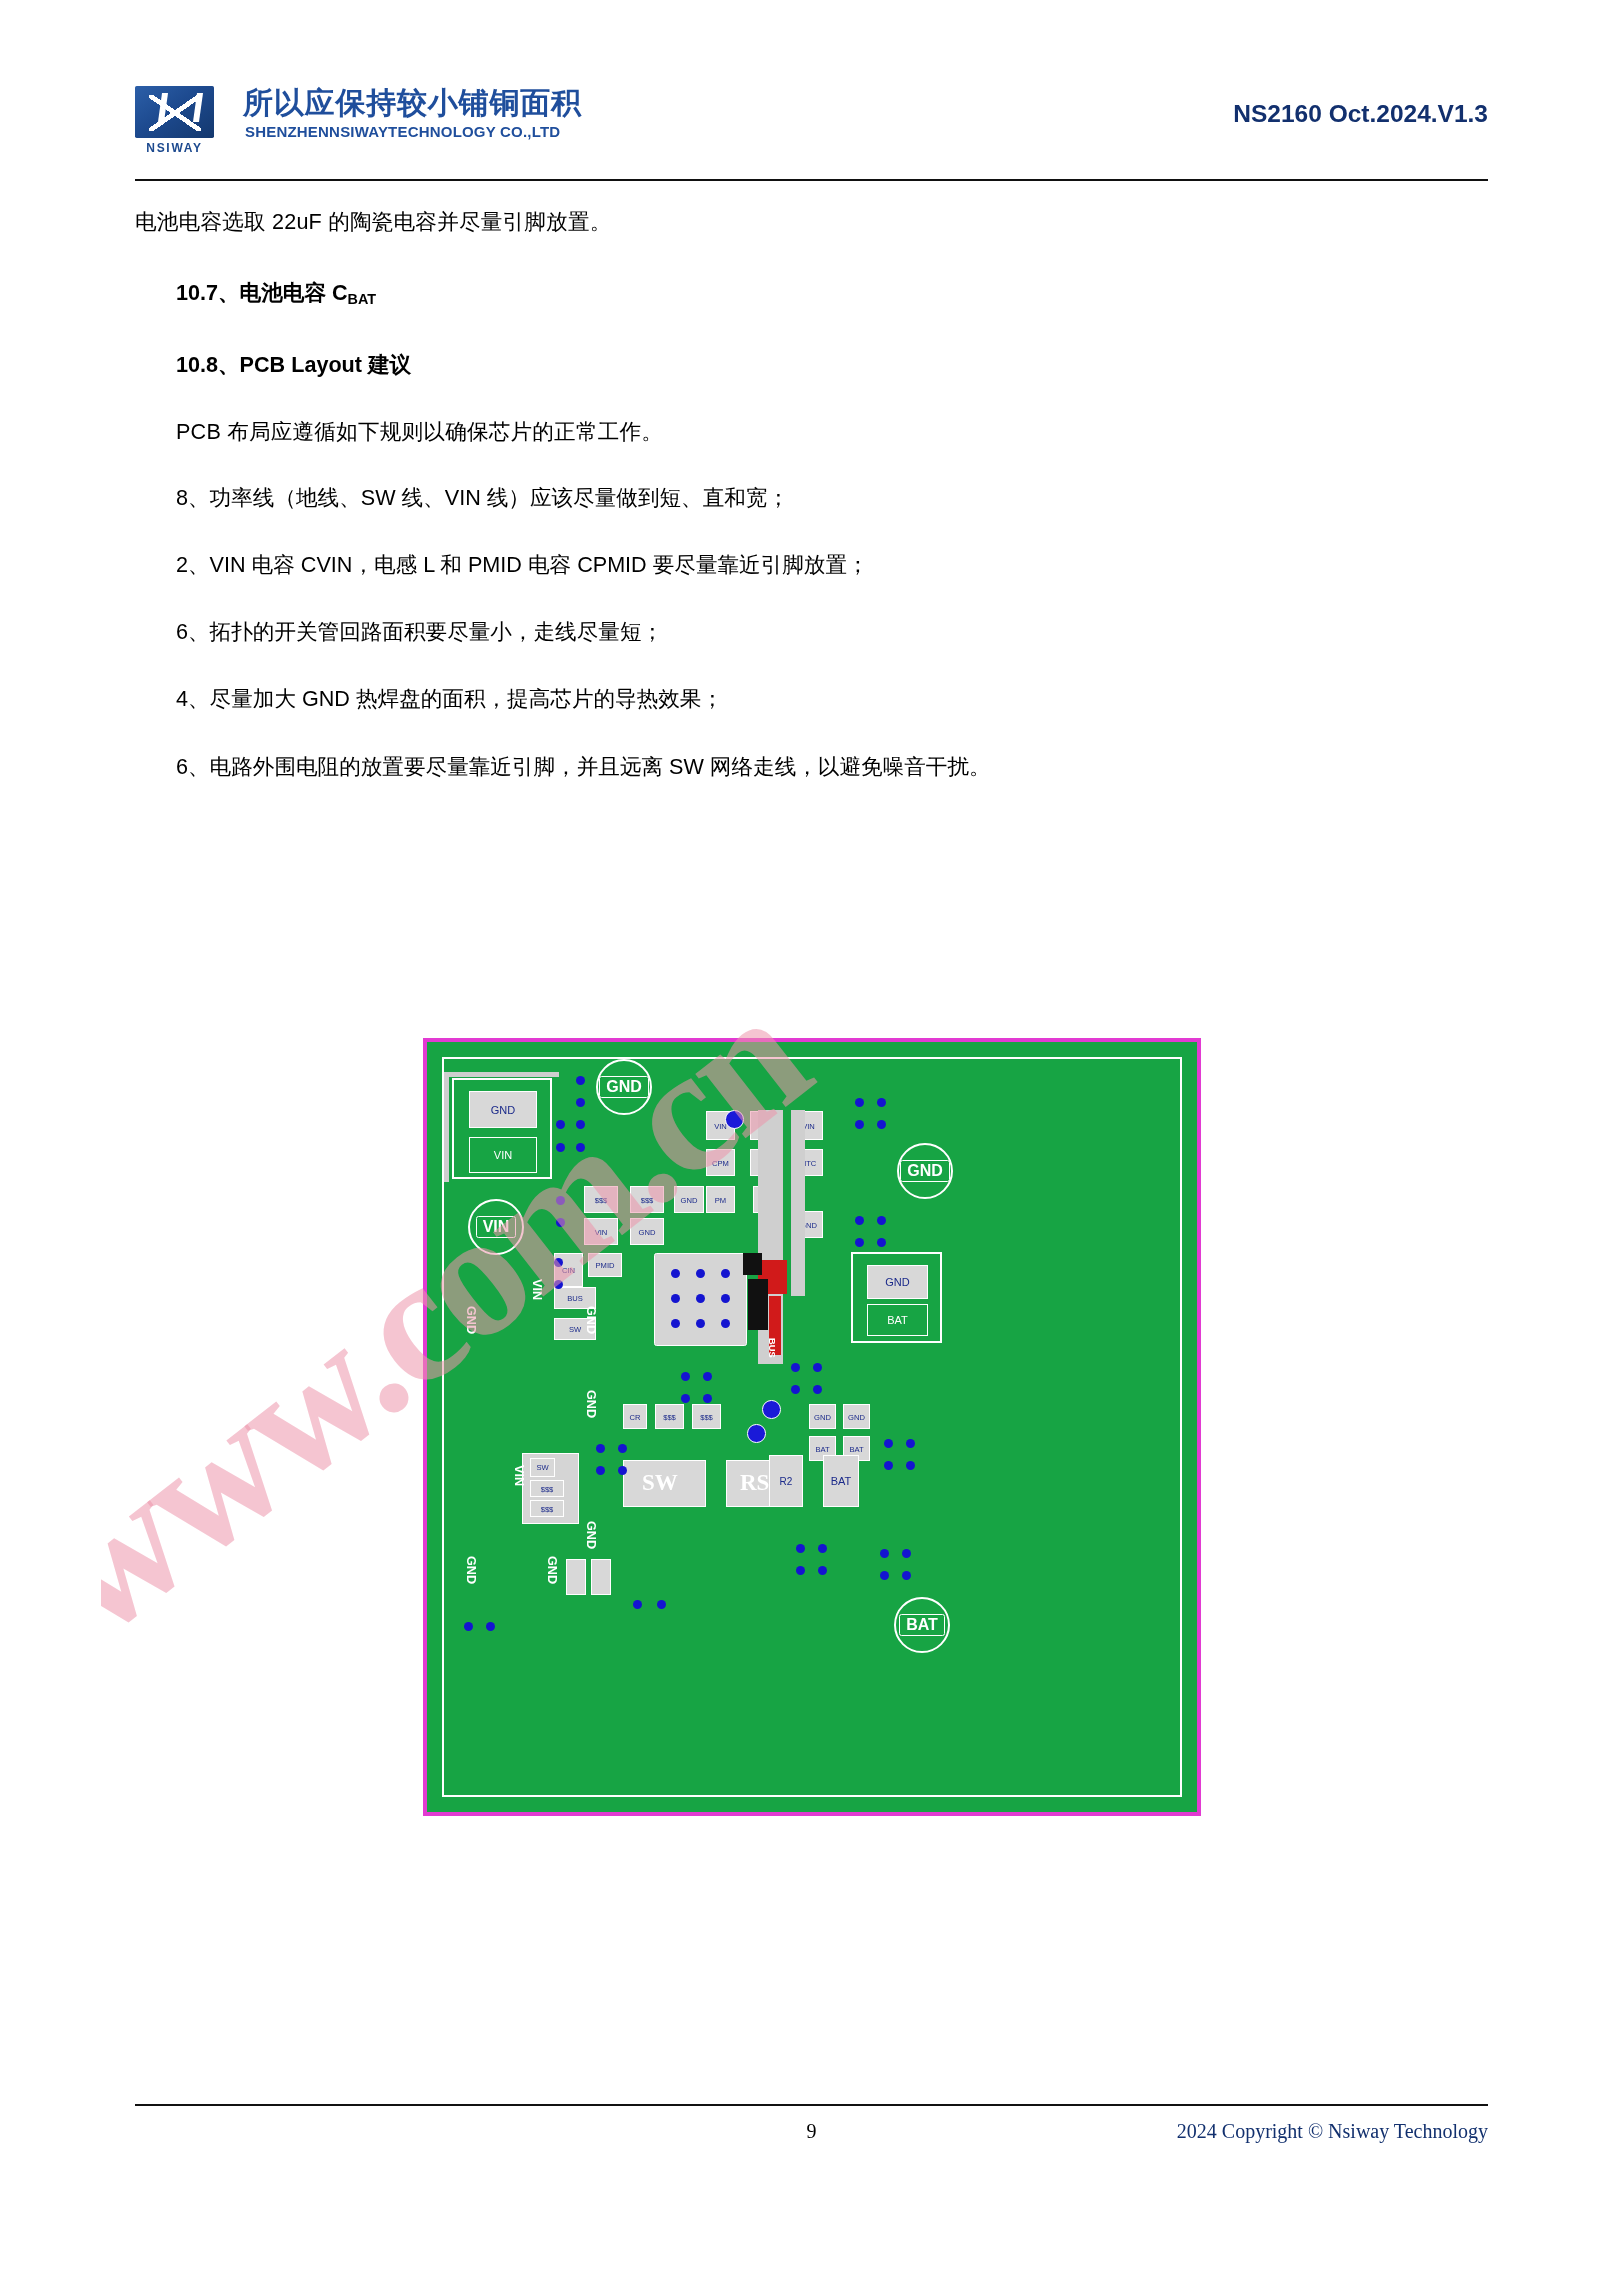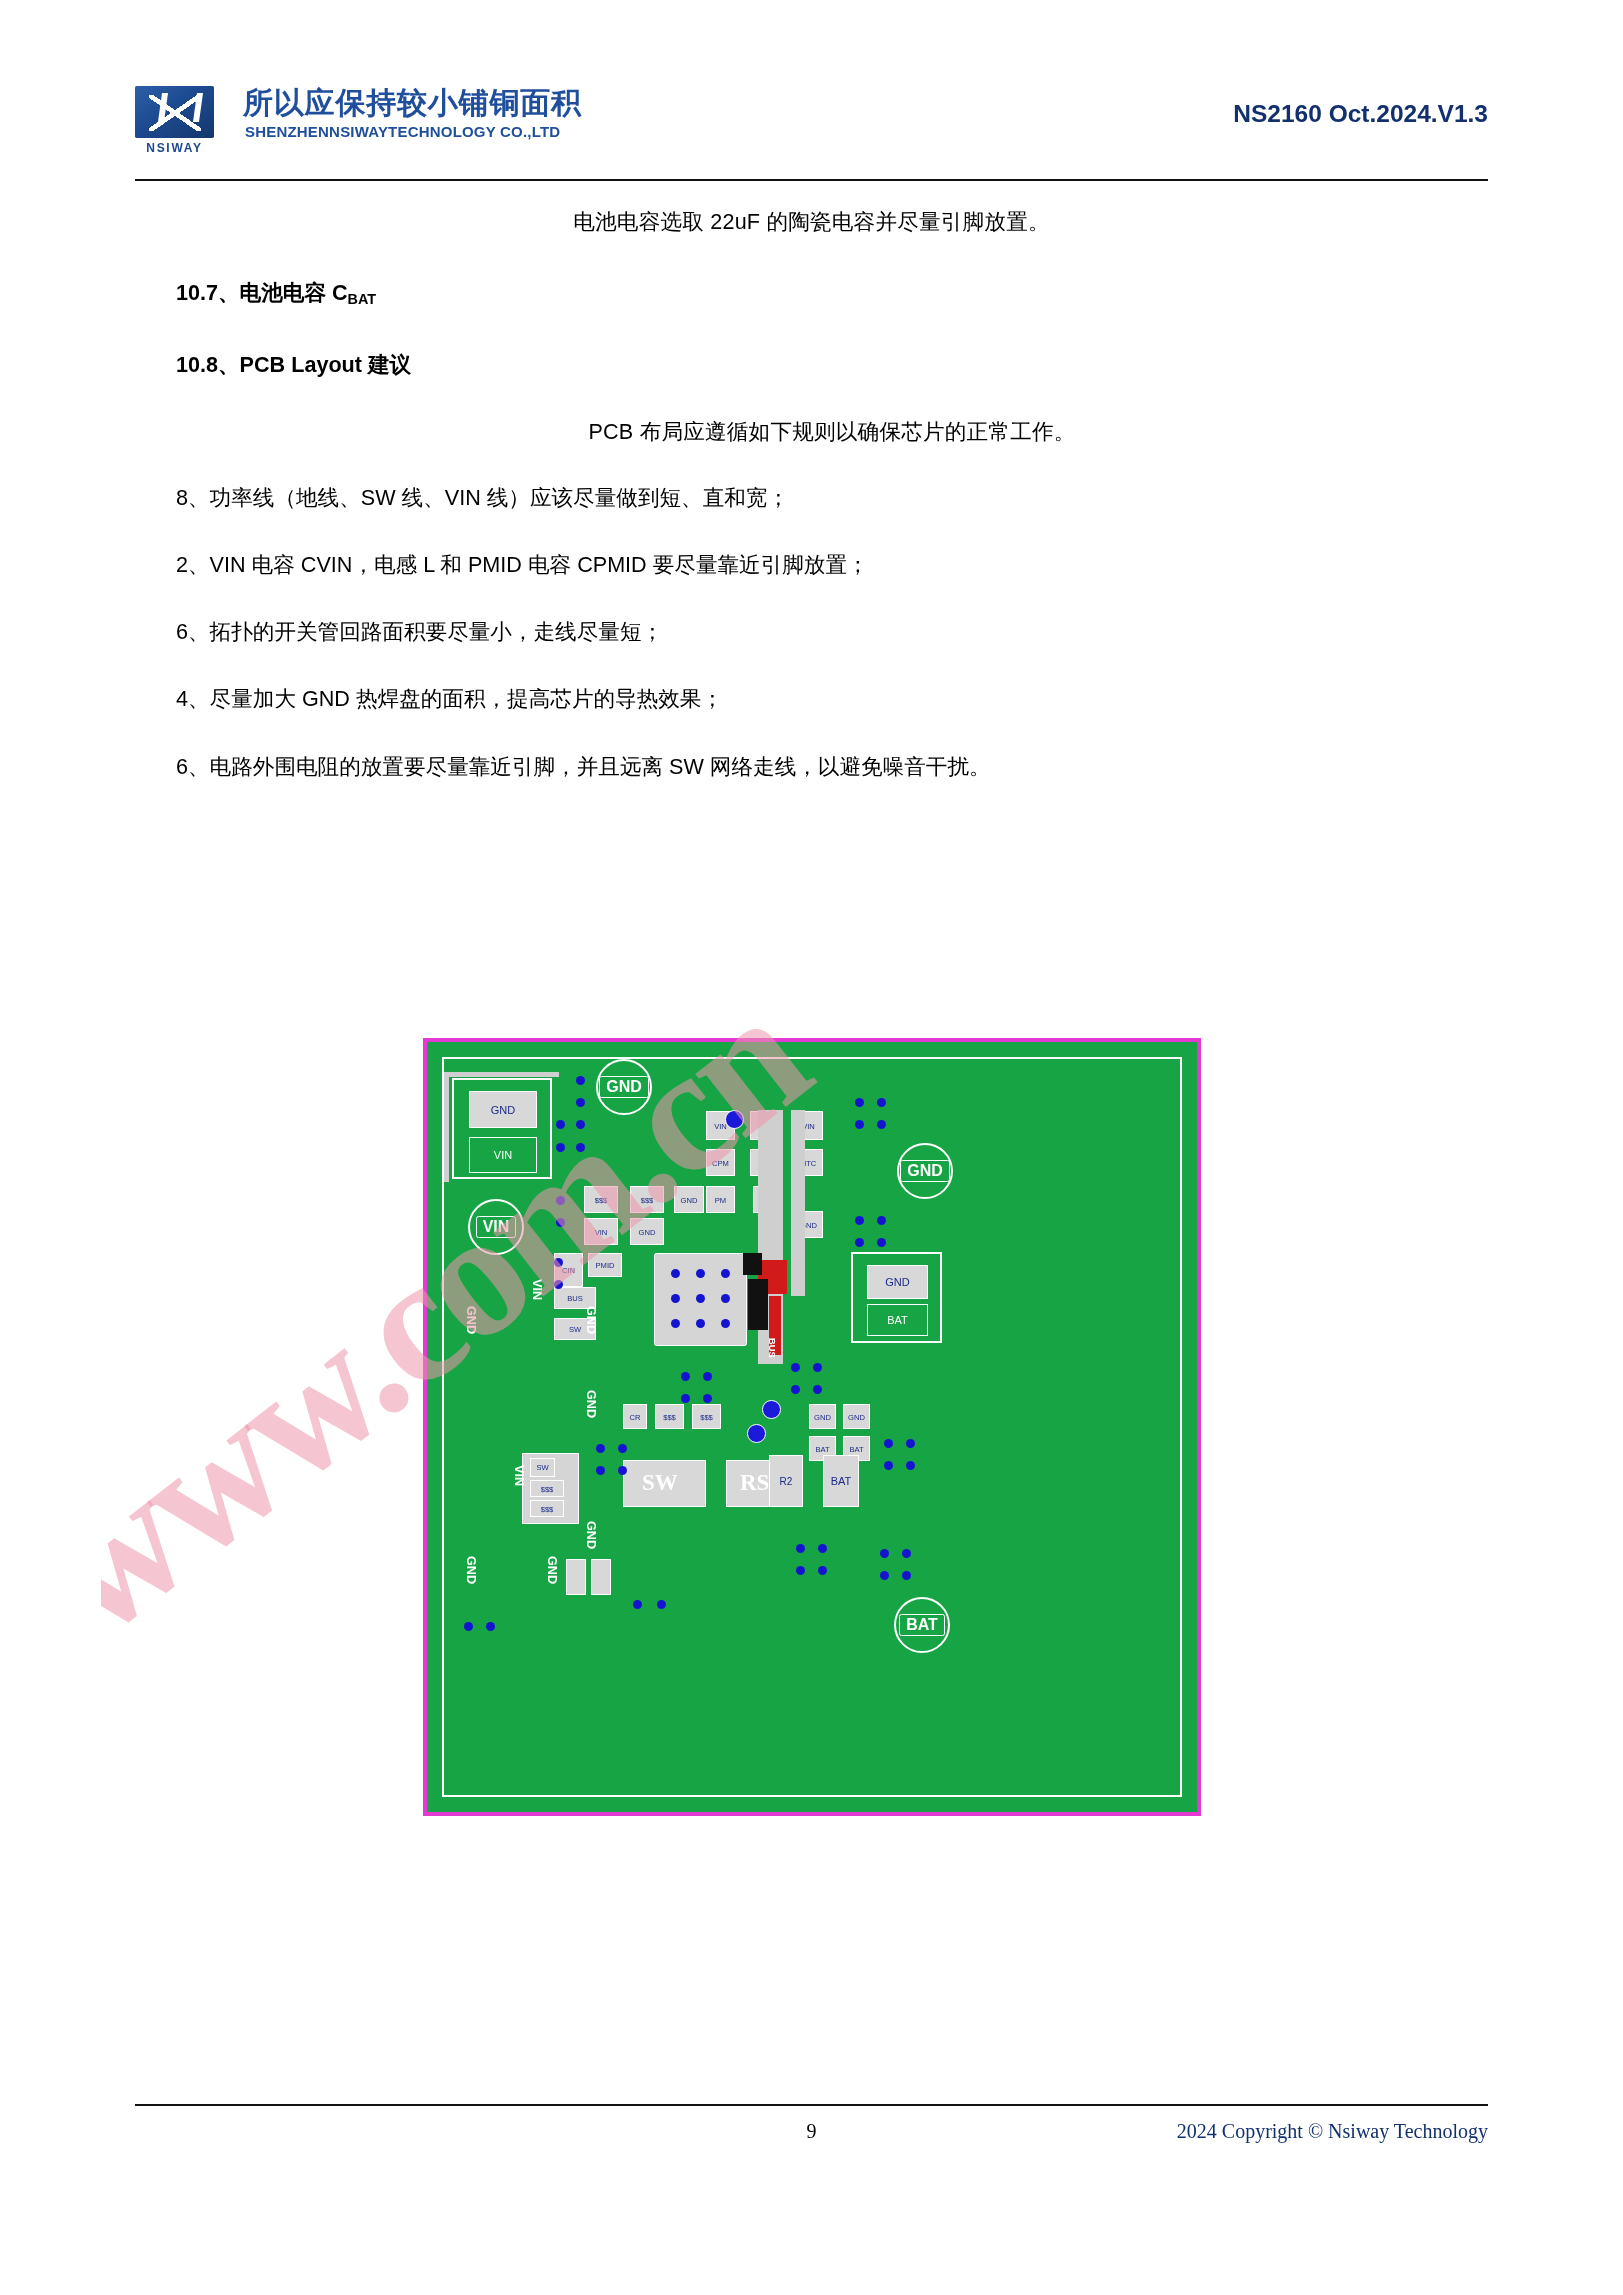--- a/index.html
+++ b/index.html
@@ -146,21 +146,20 @@
     font-size: 21.6px;
     color: #000;
     line-height: 1.0;
   }
   .para {
     margin: 0 0 0 0;
     padding: 11px 0 11px 0;
     font-size: 21.6px;
     letter-spacing: 0.2px;
     white-space: pre-wrap;
-    text-align: center;
   }
   .indent {
     text-indent: 44px;
   }
   .heading {
     font-weight: 700;
     padding: 17px 0 12px 41px;
     font-size: 21.6px;
   }
   .heading sub {

